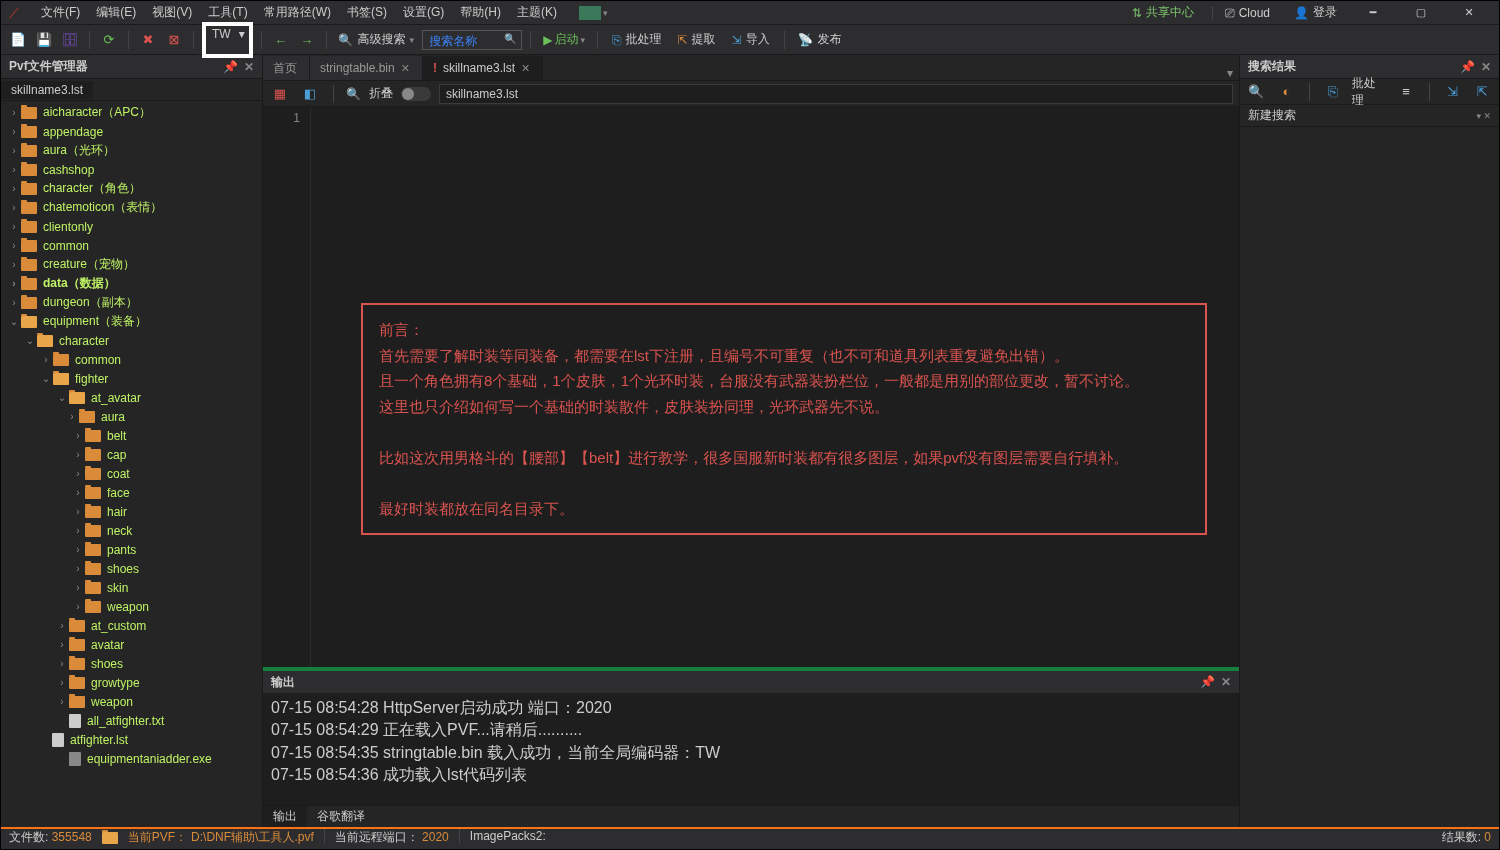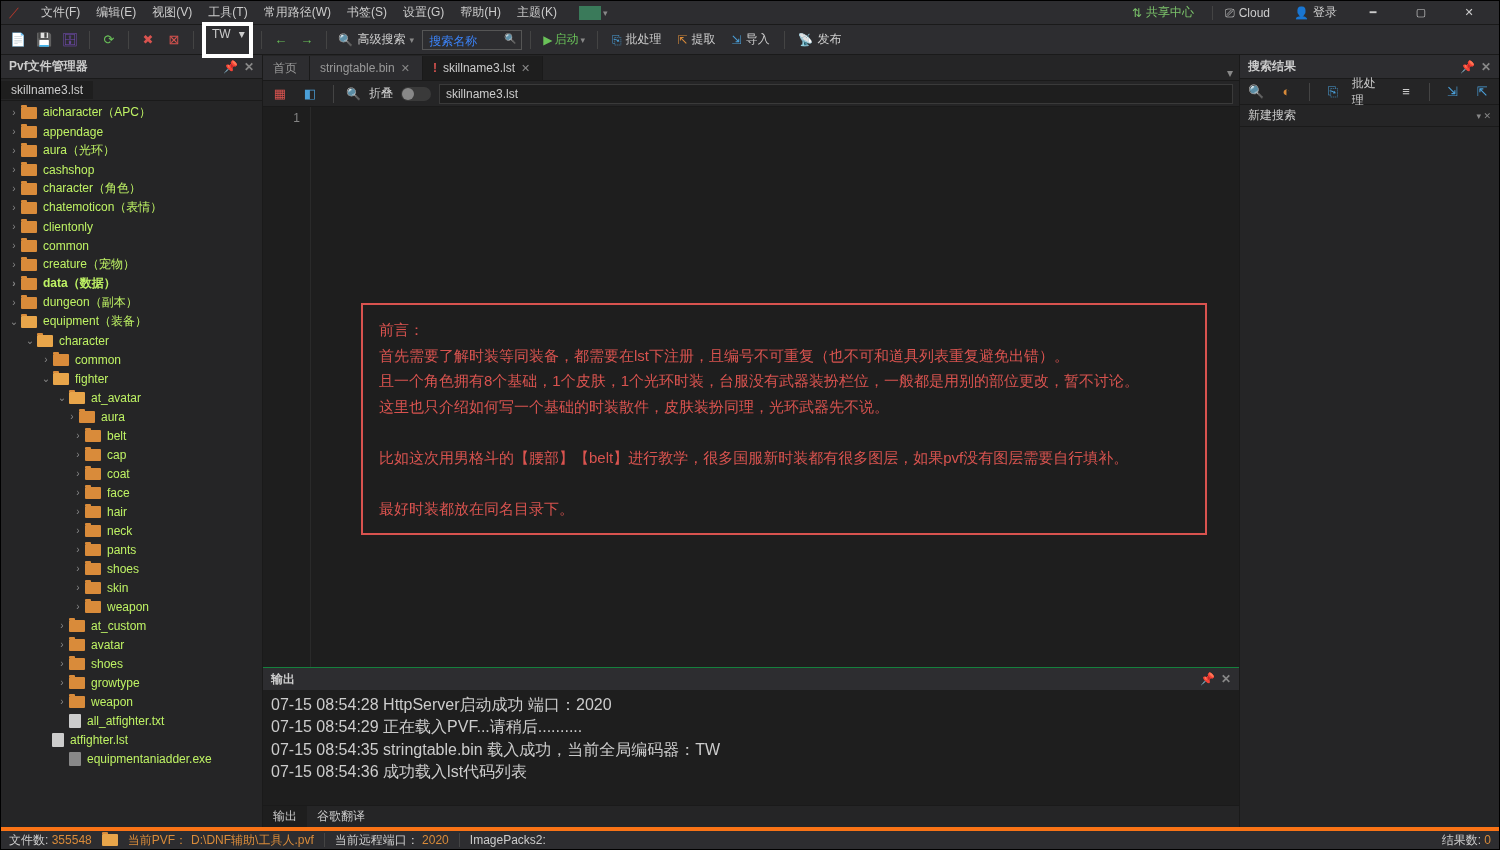--- a/index.html
+++ b/index.html
@@ -71,35 +71,35 @@
 .crumb-box { flex:1; background:#1e1e1e; border:1px solid #3a3a3a; padding:2px 6px; color:#ccc; height:20px; }
 .editor-body { flex:1; display:flex; min-height:0; position:relative; }
 .gutter { width:48px; background:#1e1e1e; color:#858585; text-align:right; padding:4px 10px 0 0; border-right:1px solid #2a2a2a; }
 .code { flex:1; background:#1e1e1e; position:relative; overflow:hidden; }
 
 
 .overlay-box { position:absolute; left:50px; right:32px; top:196px; border:2px solid #d9534f; padding:12px 16px; color:#d9534f; font-size:13px; line-height:1.7; }
 .overlay-box p { font-size:15px; }
 
 
-.output-panel { height:160px; display:flex; flex-direction:column; border-top:1px solid #15803d; background:#1e1e1e; }
+.output-panel { height:160px; display:flex; flex-direction:column; border-top:4px solid #15803d; background:#1e1e1e; }
 .output-title { height:22px; background:#2d2d30; display:flex; align-items:center; padding:0 8px; color:#ccc; font-weight:bold; }
 .output-title .controls { margin-left:auto; display:flex; gap:6px; color:#888; font-size:10px; }
 .output-body { flex:1; padding:4px 8px; color:#ccc; font-family:Consolas,monospace; line-height:1.4; overflow:auto; }
 .output-body .line { font-size:16px; white-space:nowrap; }
 .output-tabs { height:22px; background:#252526; display:flex; border-top:1px solid #1a1a1a; }
 
 
 .pane-right { width:260px; display:flex; flex-direction:column; background:#252526; border-left:1px solid #1a1a1a; }
 .right-toolbar { height:26px; display:flex; align-items:center; padding:0 6px; gap:8px; border-bottom:1px solid #1a1a1a; }
 .right-filter { height:22px; display:flex; align-items:center; padding:0 8px; color:#ccc; border-bottom:1px solid #1a1a1a; justify-content:space-between; }
 .right-body { flex:1; }
 
 
-.statusbar { height:22px; background:#2d2d30; display:flex; align-items:center; padding:0 8px; gap:10px; border-top:4px solid #f97316; }
+.statusbar { height:22px; background:#2d2d30; display:flex; align-items:flex-start; padding:0 8px; gap:10px; border-top:2px solid #f97316; }
 .status-item { color:#ccc; }
 .status-pvf { display:flex; align-items:center; gap:4px; }
 .status-sep { width:1px; height:14px; background:#444; }
 .status-right { margin-left:auto; }
 </style>
 </head>
 <body>
 
 <div class="window">
 

